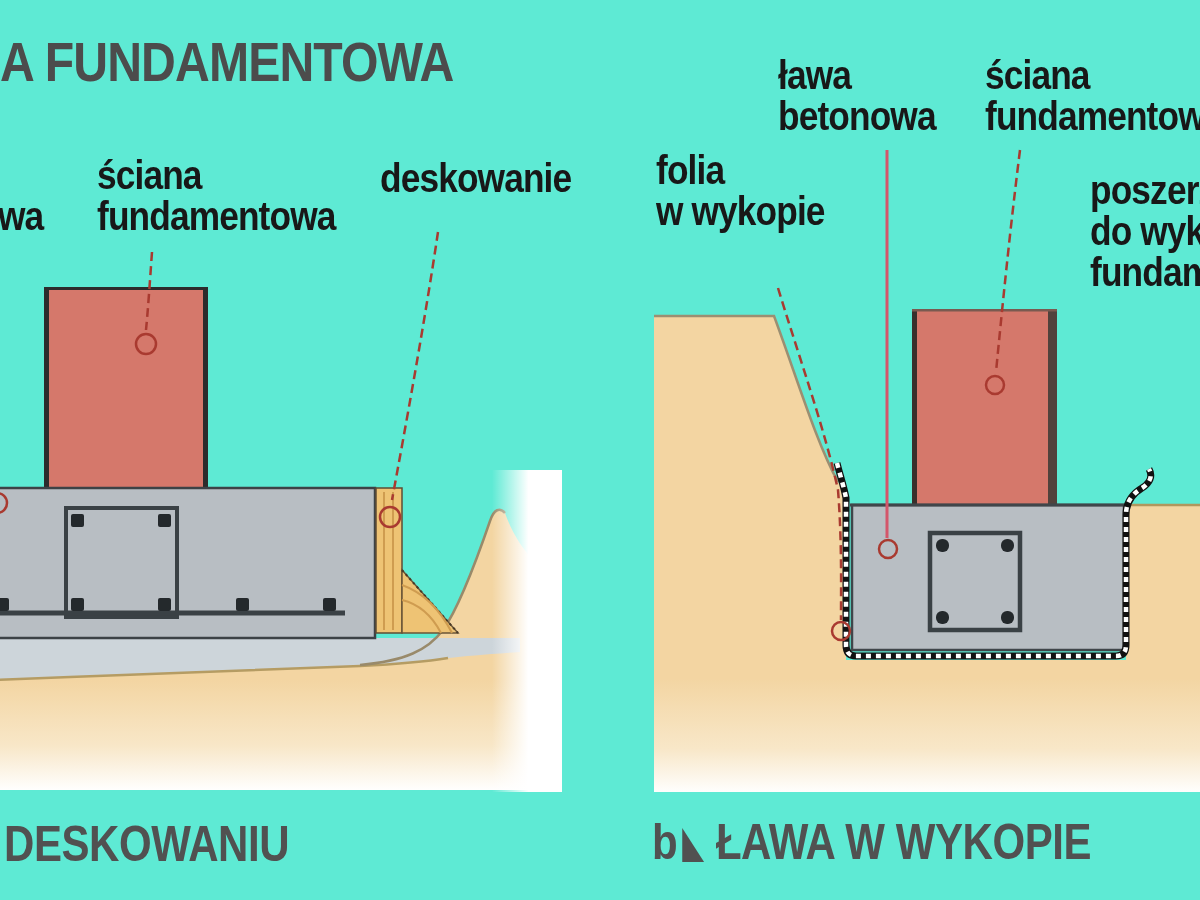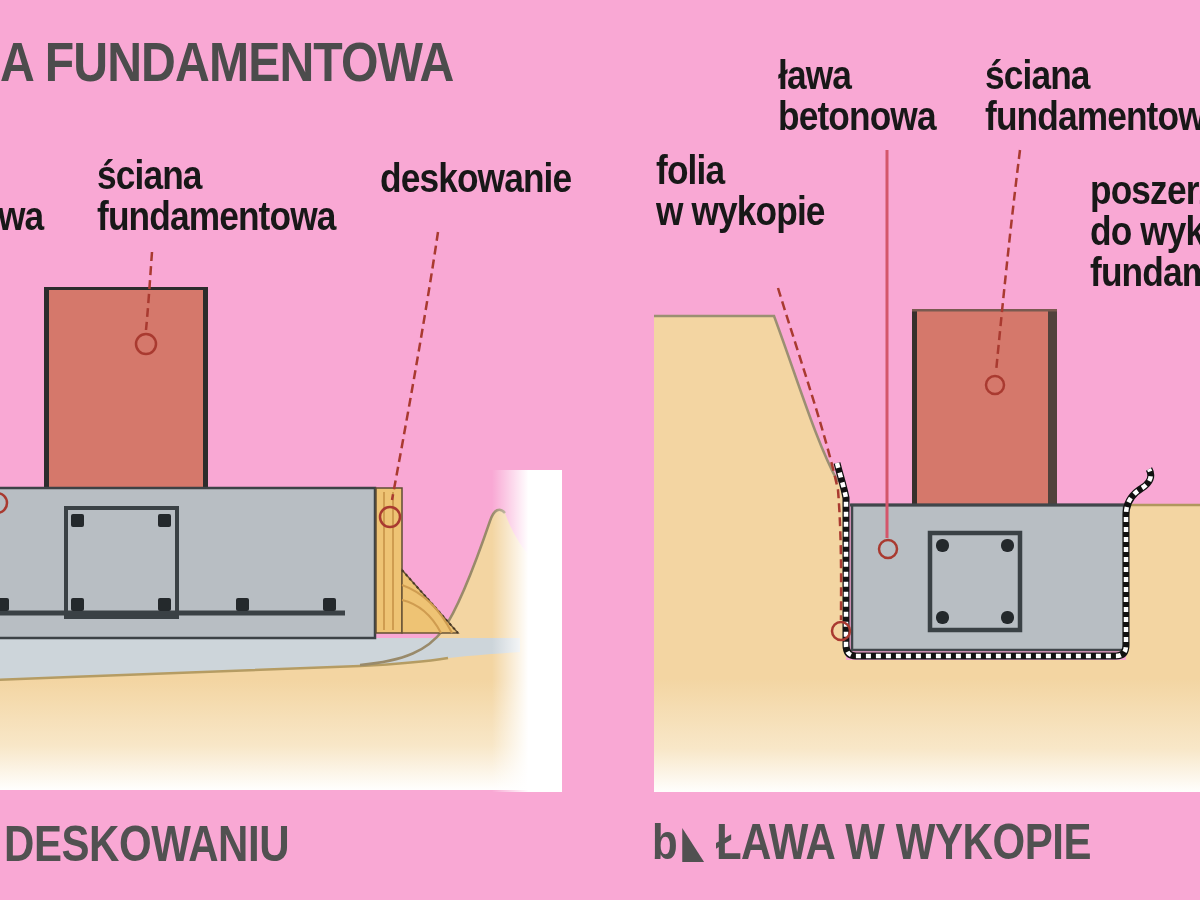--- a/index.html
+++ b/index.html
@@ -1,18 +1,18 @@
 <!DOCTYPE html>
 <html><head>
 <meta charset="utf-8">
 <style>
   html,body{margin:0;padding:0;background:#ffffff;}
   .stage{
     position:relative;width:1200px;height:900px;overflow:hidden;
-    background:#f9a8d4;font-family:"Liberation Sans",sans-serif;
+    background:#5eead4;font-family:"Liberation Sans",sans-serif;
   }
   svg{position:absolute;top:0;display:block;}
   #svg-a{left:0;}
   #svg-b{left:600px;}
   .lbl{
     position:absolute;font-weight:bold;color:#181818;
     font-size:41px;line-height:41px;letter-spacing:-1px;
     transform:scaleX(0.86);transform-origin:left top;white-space:pre;
   }
   .ttl{

